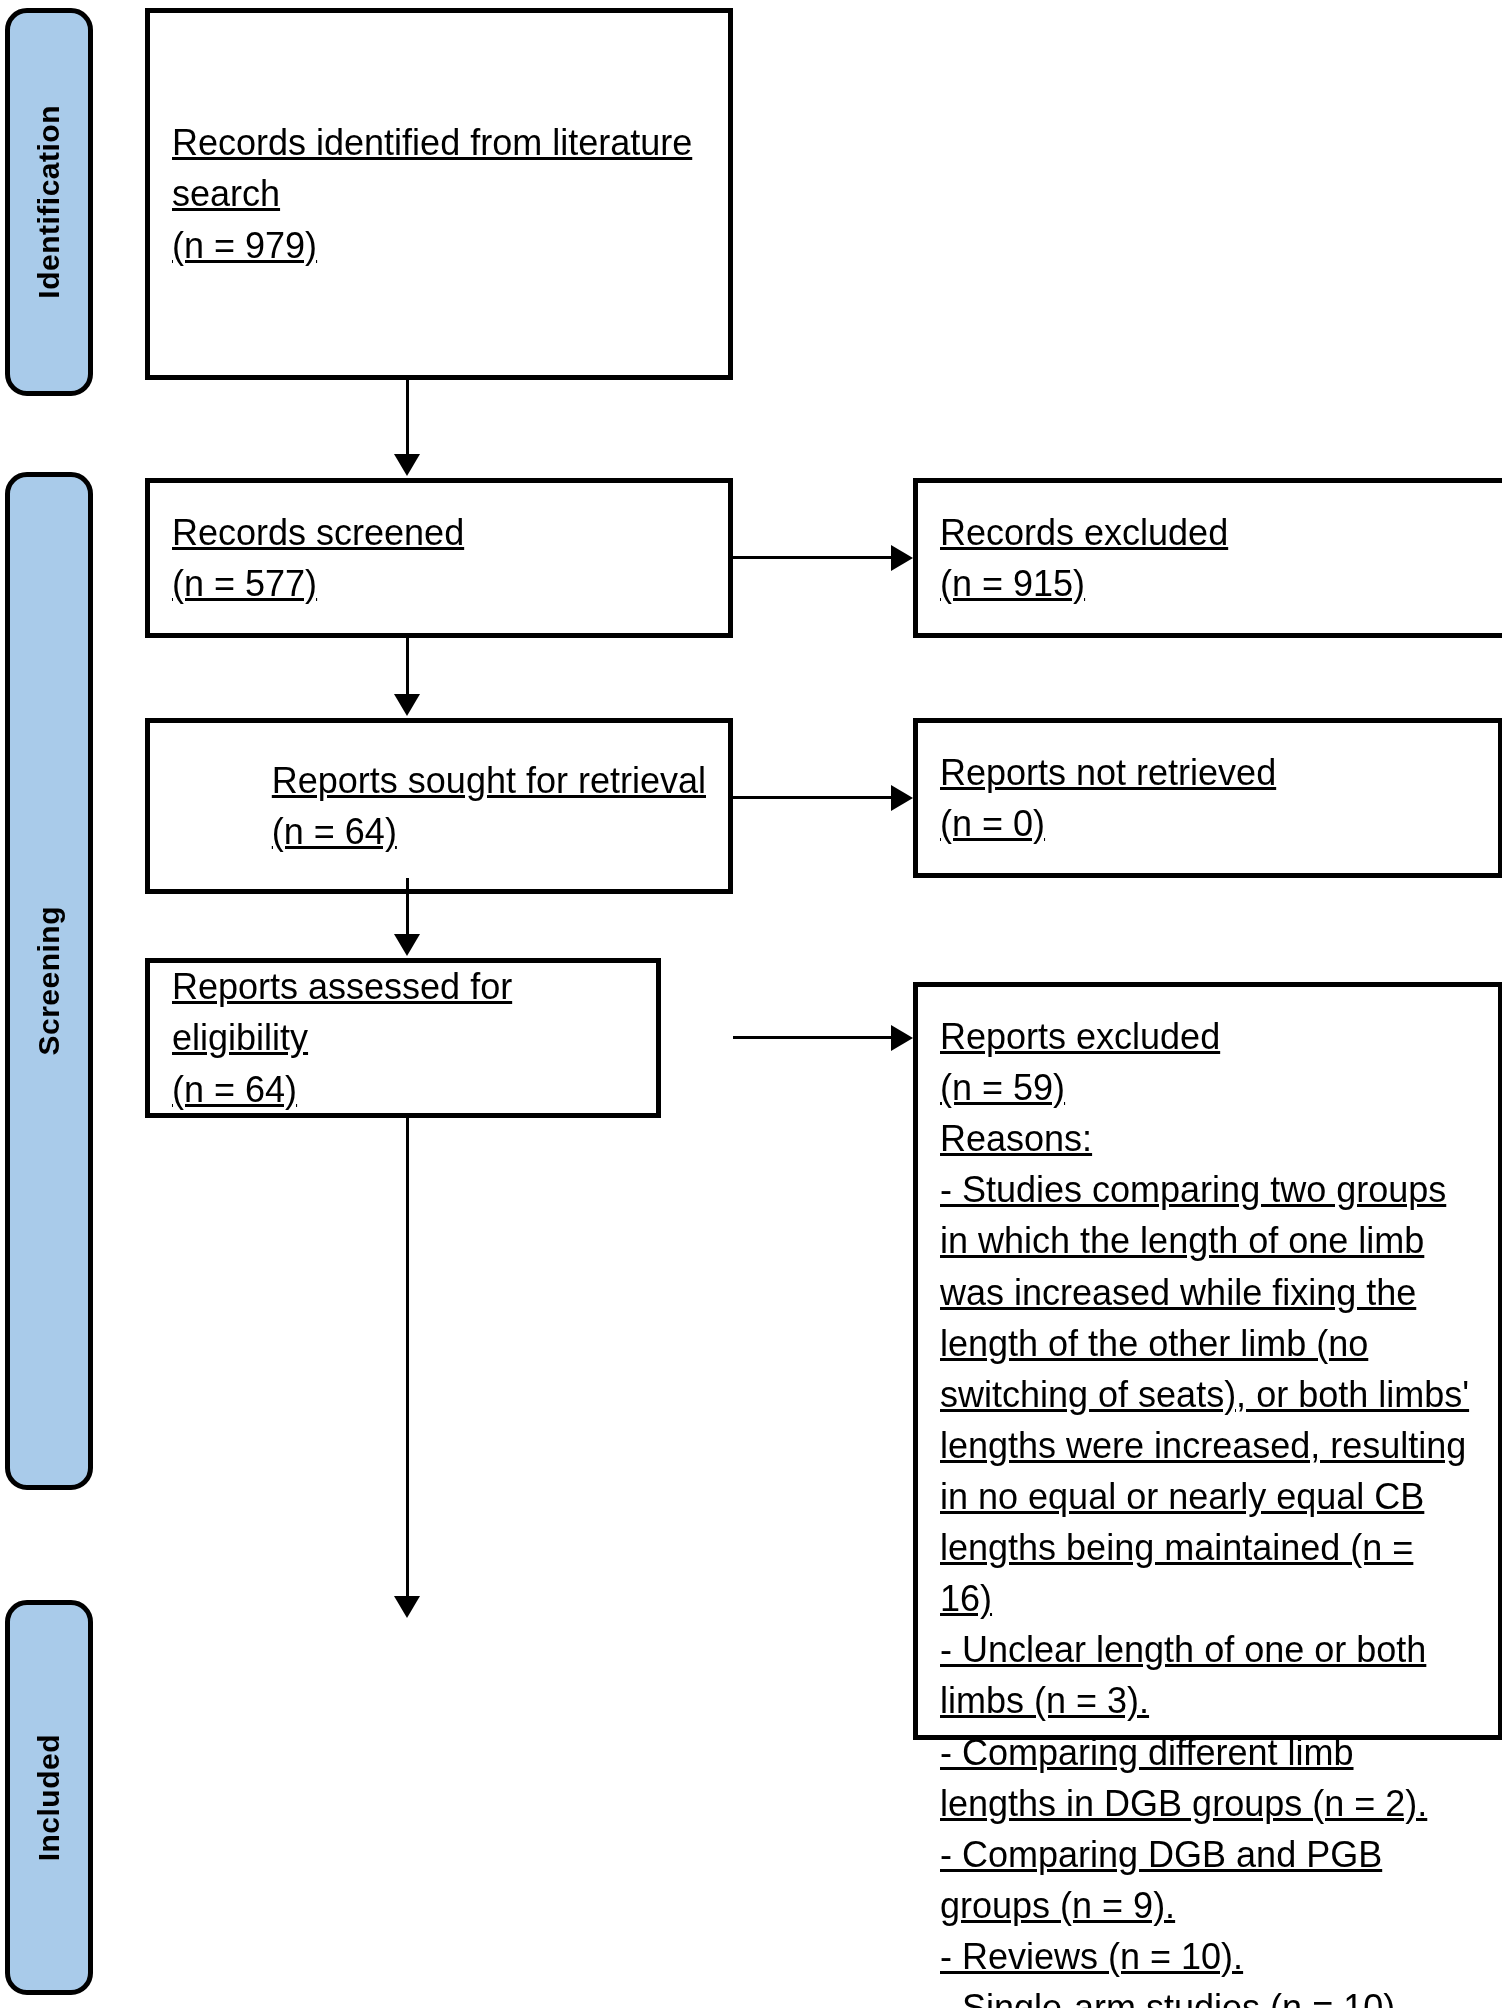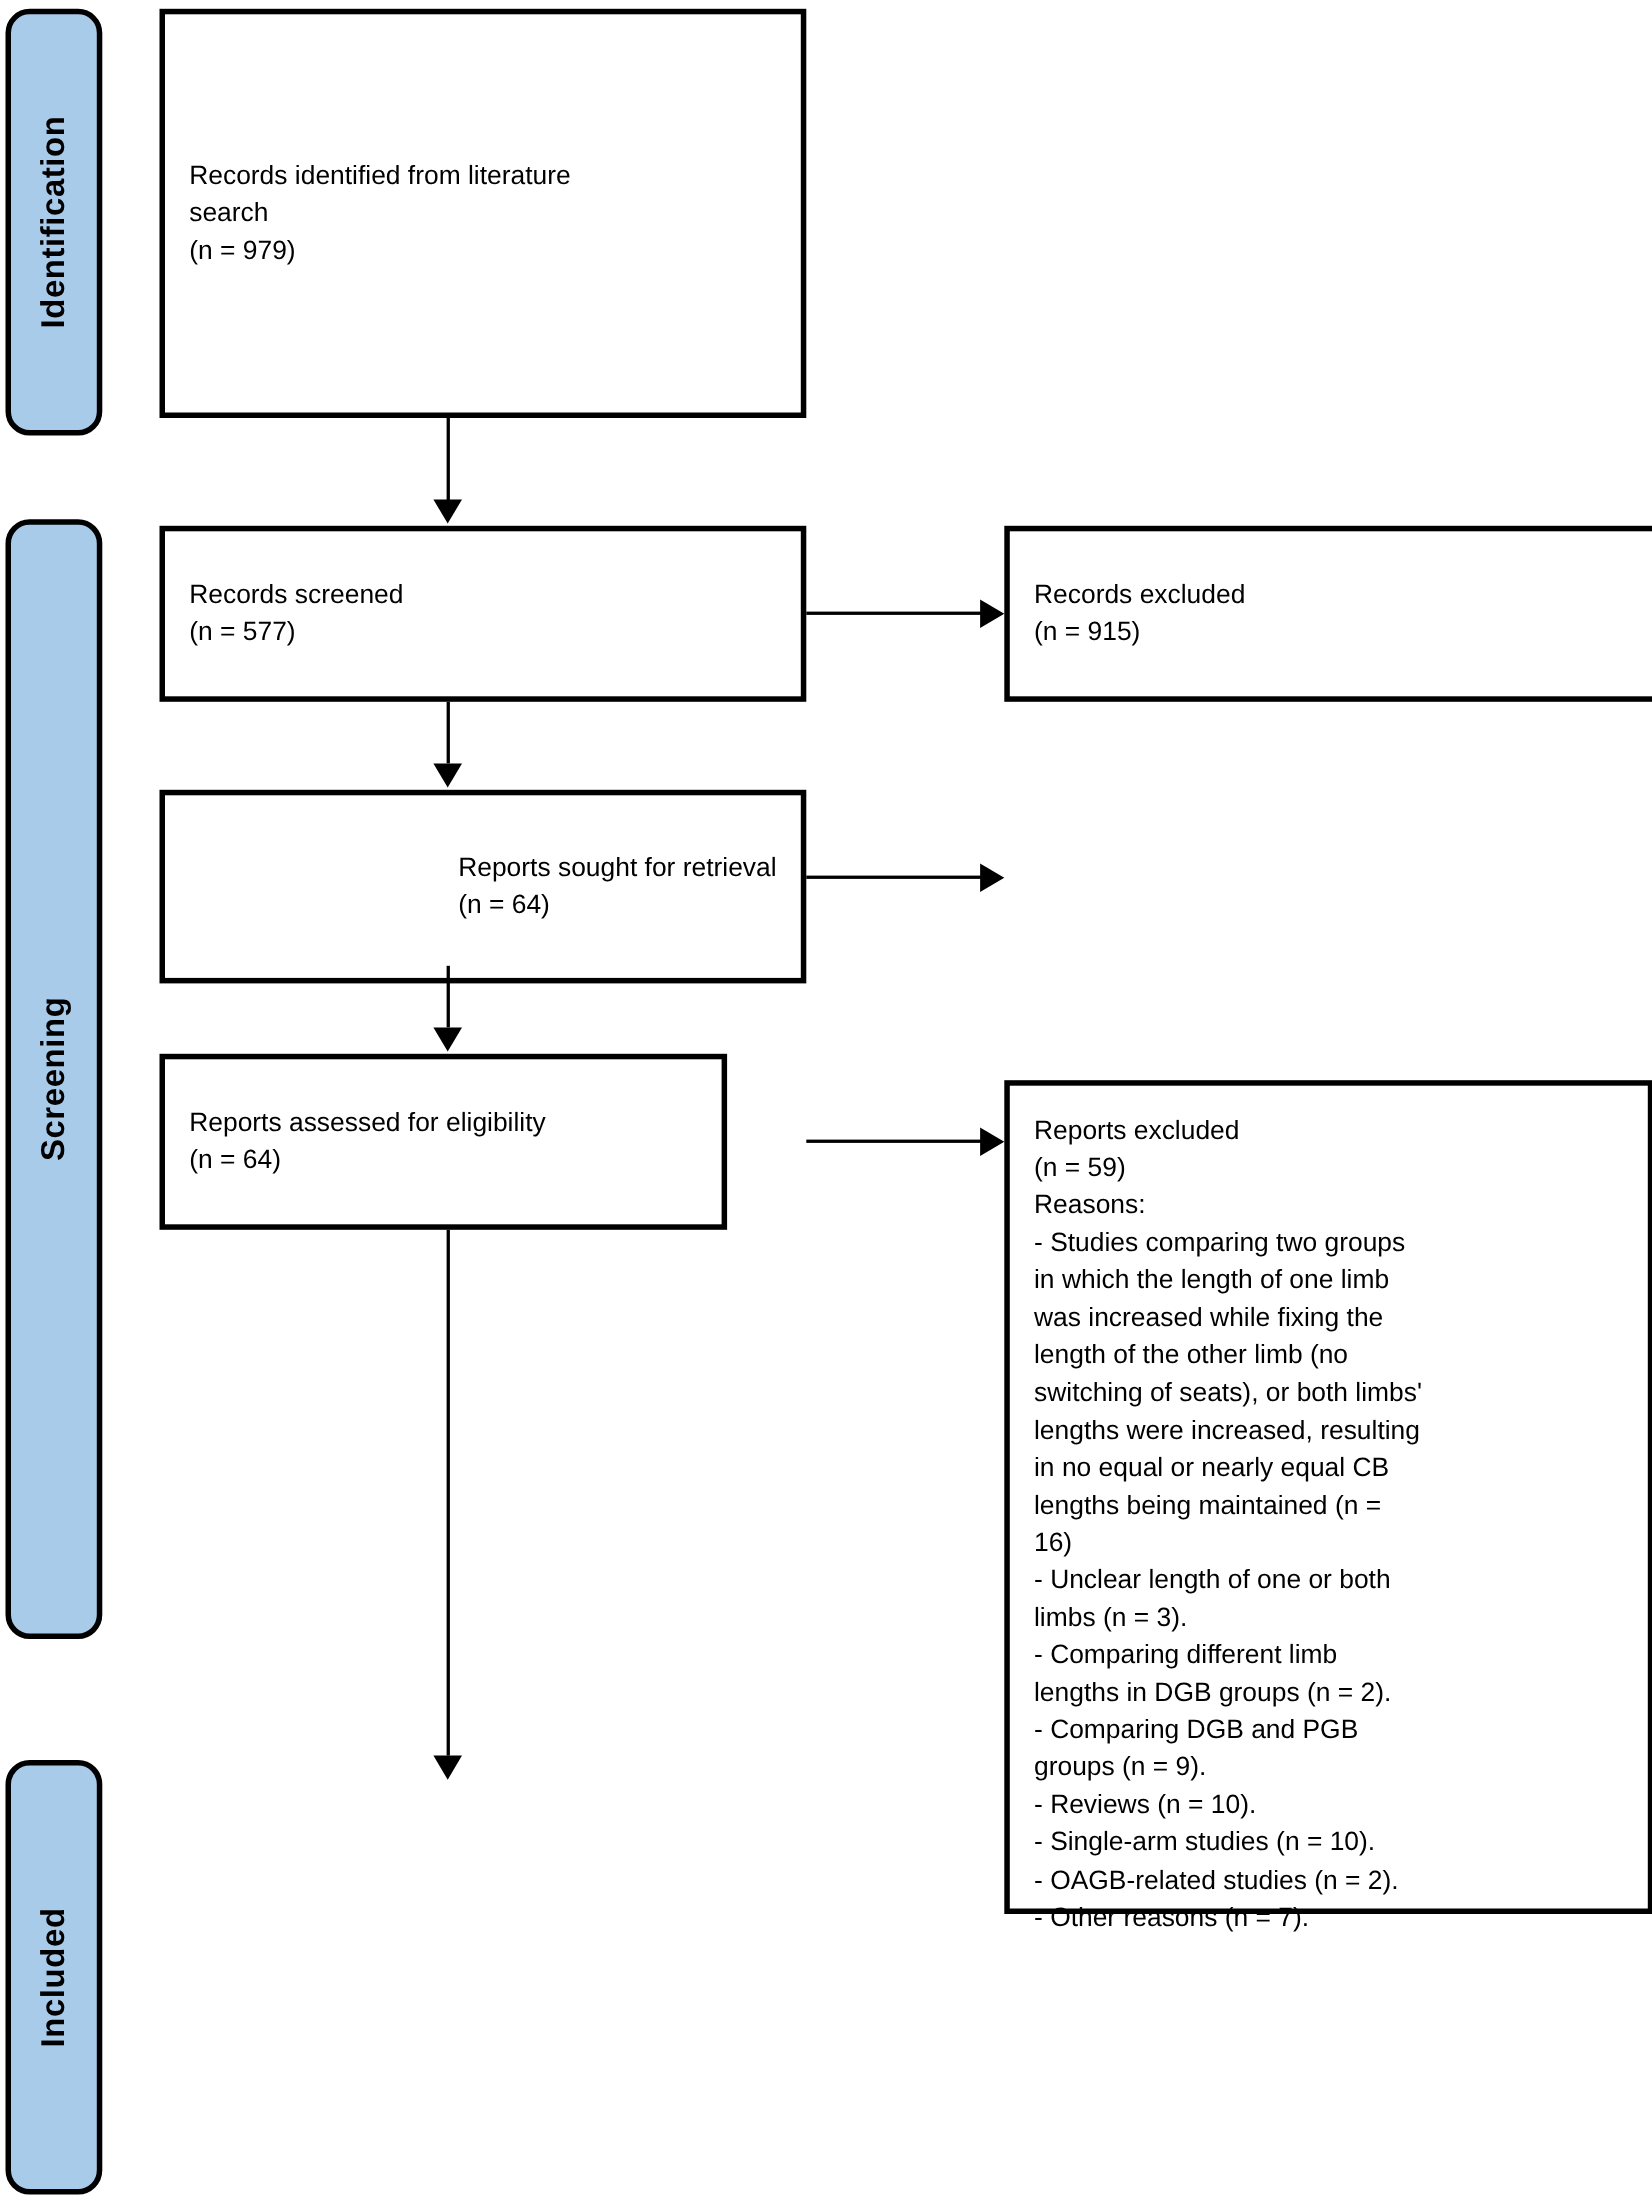--- a/index.html
+++ b/index.html
@@ -44,24 +44,25 @@
     position: absolute;
     box-sizing: border-box;
     background: #ffffff;
     border: 5px solid #000000;
     display: flex;
     align-items: center;
   }
   .box.top-align { align-items: flex-start; }
   .box .box-text {
     padding: 0 22px;
-    font-size: 24px;
+    font-size: 36px;
     line-height: 1.42;
     color: #000000;
     white-space: pre-line;
+    text-decoration: underline;
   }
   .box.top-align .box-text {
     padding-top: 24px;
   }
 
   
   .vline {
     position: absolute;
     background: #000000;
     width: 3px;
@@ -125,20 +126,24 @@
     <div class="box-text">Reports assessed for eligibility
 (n = 64)</div>
   </div>
 
 
   <div class="box" style="left:913px; top:478px; width:708px; height:160px;">
     <div class="box-text">Records excluded
 (n = 915)</div>
   </div>
 
+  <div class="box" style="left:913px; top:718px; width:590px; height:160px;">
+    <div class="box-text">Reports not retrieved
+(n = 0)</div>
+  </div>
 
   <div class="box top-align" style="left:913px; top:982px; width:590px; height:758px;">
     <div class="box-text">Reports excluded
 (n = 59)
 Reasons:
 - Studies comparing two groups
 in which the length of one limb
 was increased while fixing the
 length of the other limb (no
 switching of seats), or both limbs'

